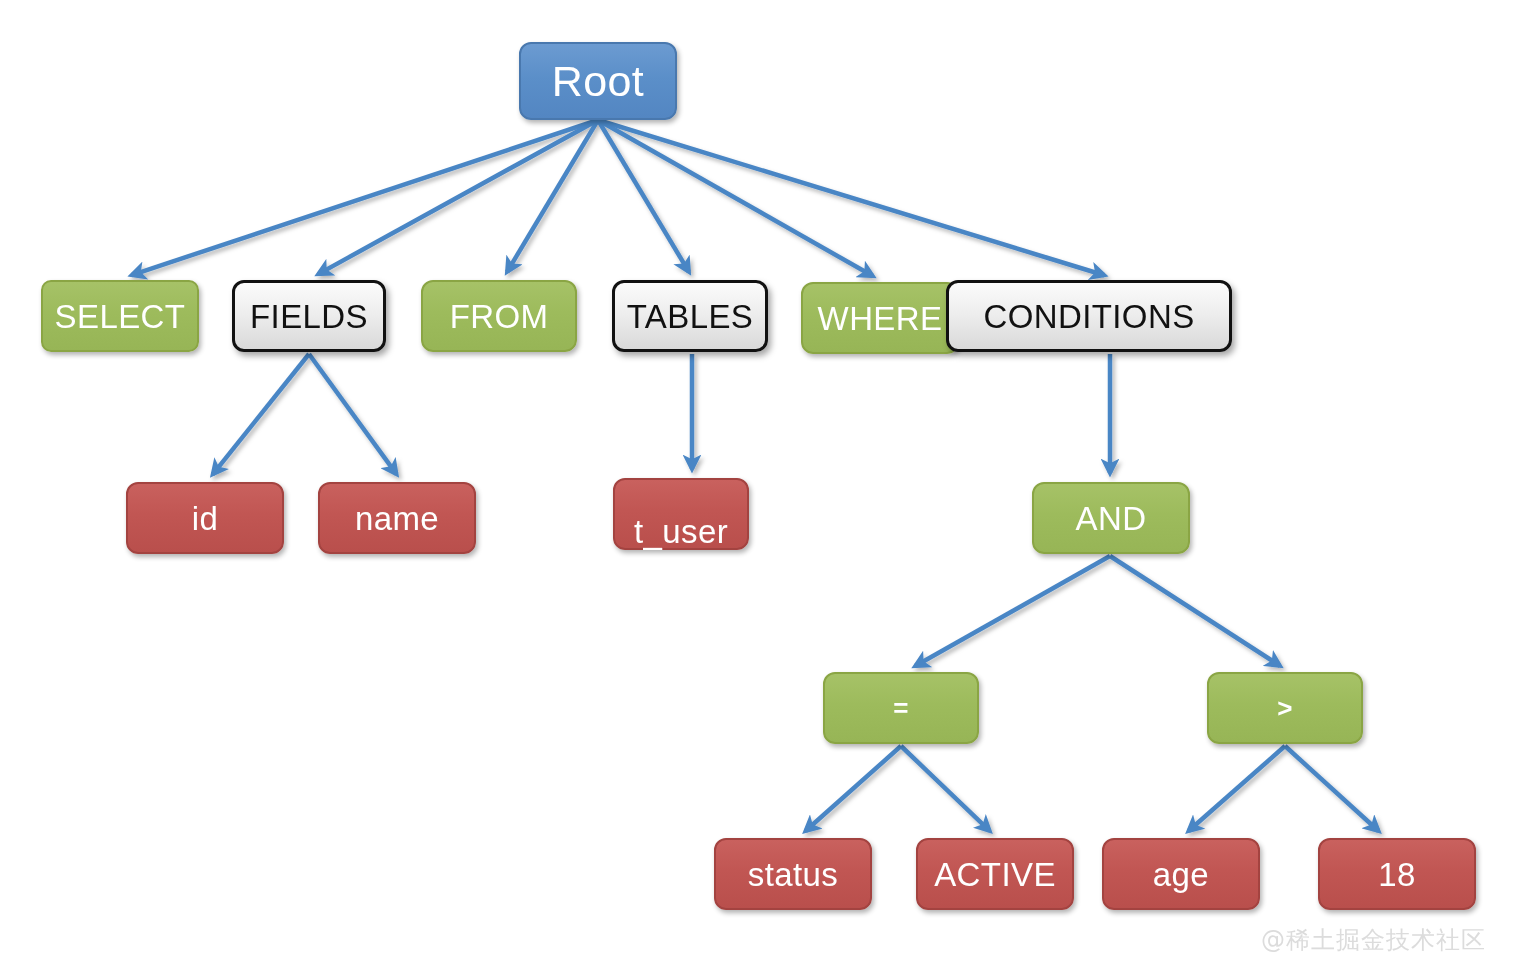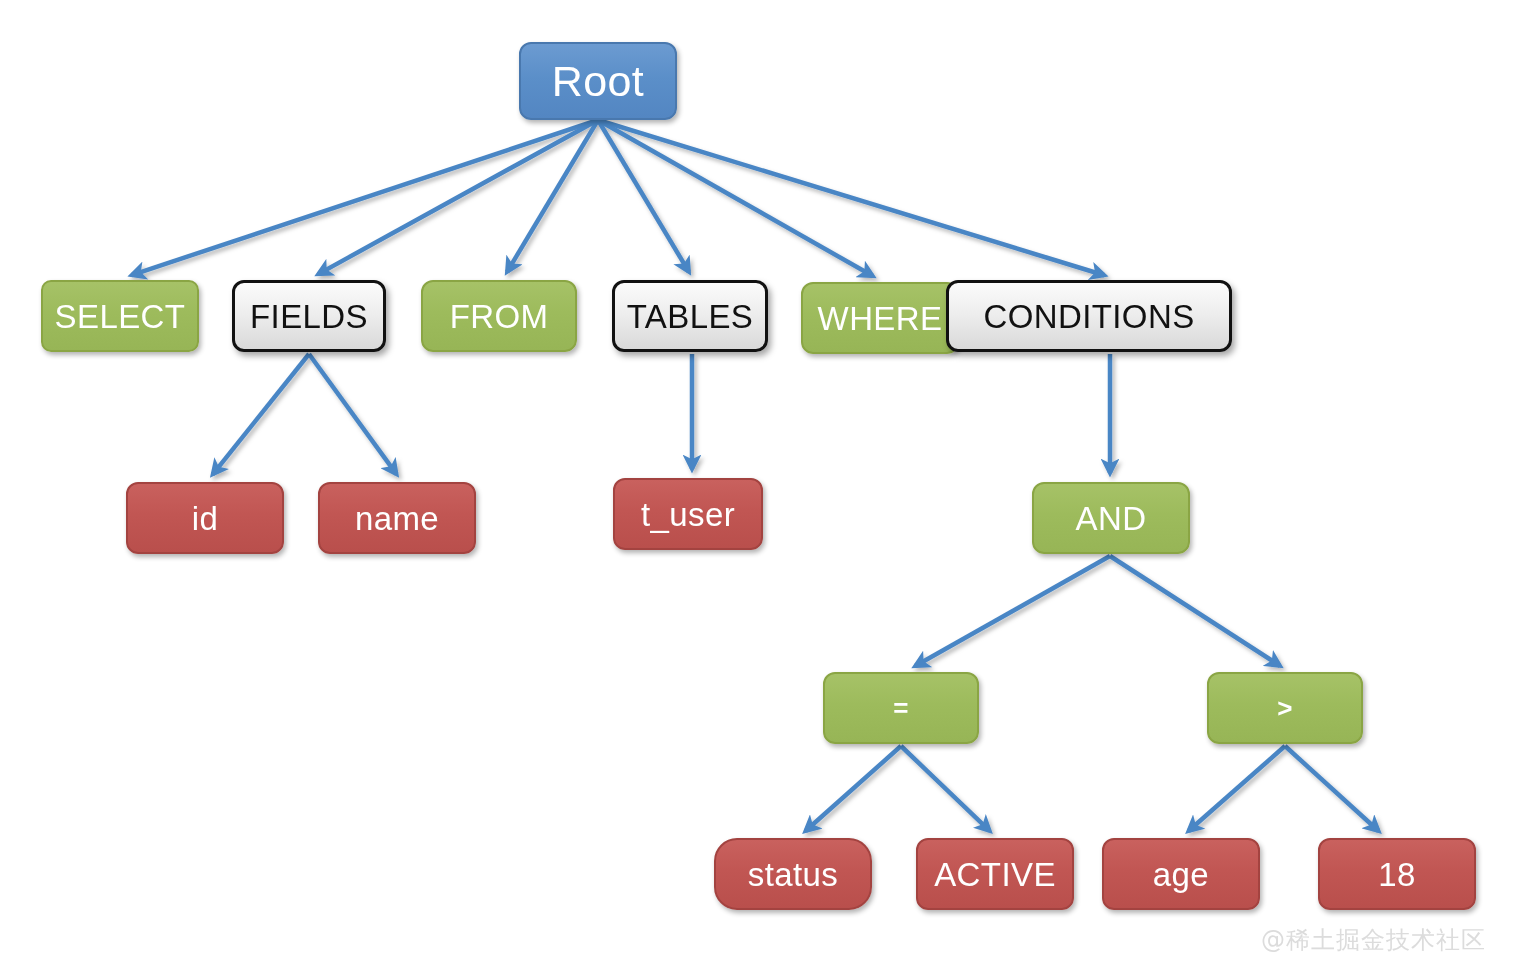--- a/index.html
+++ b/index.html
@@ -156,33 +156,33 @@
       </div>
       <div class="node grey" style="left: 946px; top: 280px; width: 286px; height: 72px;">
         <span class="label">CONDITIONS</span>
       </div>
       <div class="node red" style="left: 126px; top: 482px; width: 158px; height: 72px;">
         <span class="label">id</span>
       </div>
       <div class="node red" style="left: 318px; top: 482px; width: 158px; height: 72px;">
         <span class="label">name</span>
       </div>
-      <div class="node red" style="left: 613px; top: 478px; width: 150px; height: 72px;">
+      <div class="node red" style="left: 613px; top: 478px; width: 136px; height: 72px; align-items: flex-end;">
         <span class="label">t_user</span>
       </div>
       <div class="node green" style="left: 1032px; top: 482px; width: 158px; height: 72px; align-items: center;">
         <span class="label">AND</span>
       </div>
       <div class="node green op" style="left: 823px; top: 672px; width: 156px; height: 72px;">
         <span class="label">=</span>
       </div>
       <div class="node green op" style="left: 1207px; top: 672px; width: 156px; height: 72px;">
         <span class="label">&gt;</span>
       </div>
-      <div class="node red" style="left: 714px; top: 838px; width: 158px; height: 72px; border-radius: 23px;">
+      <div class="node red" style="left: 714px; top: 838px; width: 158px; height: 72px;">
         <span class="label">status</span>
       </div>
       <div class="node red" style="left: 916px; top: 838px; width: 158px; height: 72px;">
         <span class="label">ACTIVE</span>
       </div>
       <div class="node red" style="left: 1102px; top: 838px; width: 158px; height: 72px;">
         <span class="label">age</span>
       </div>
       <div class="node red" style="left: 1318px; top: 838px; width: 158px; height: 72px;">
         <span class="label">18</span>

